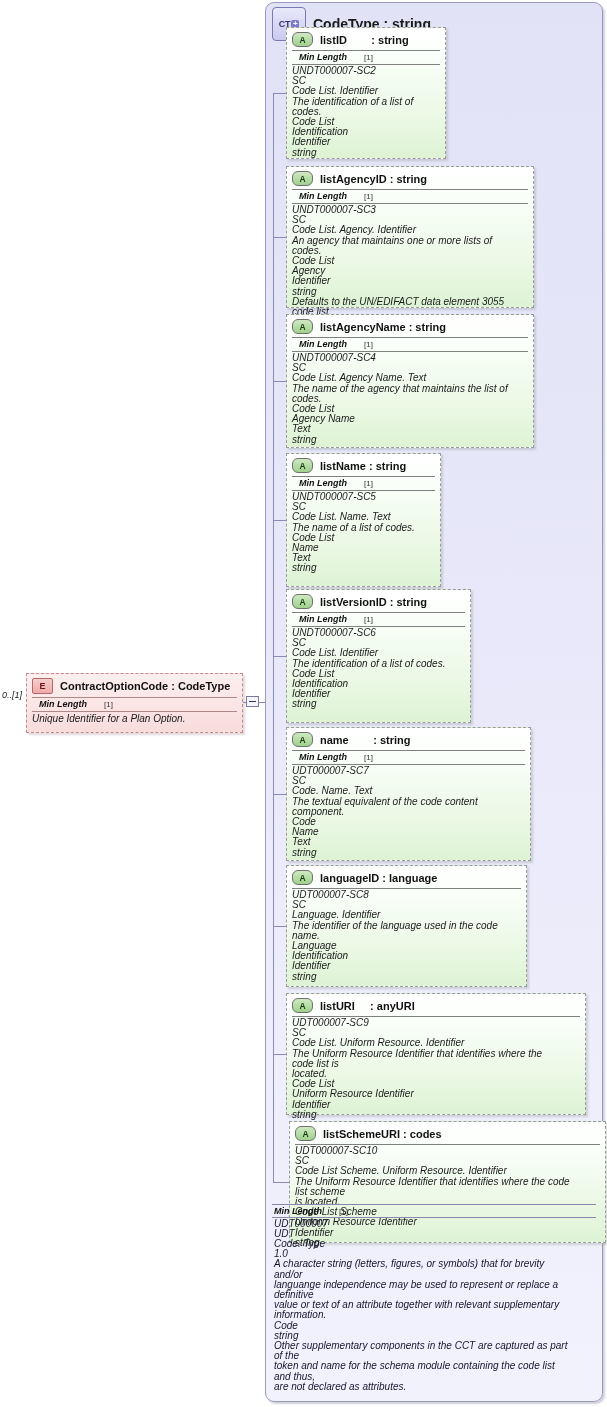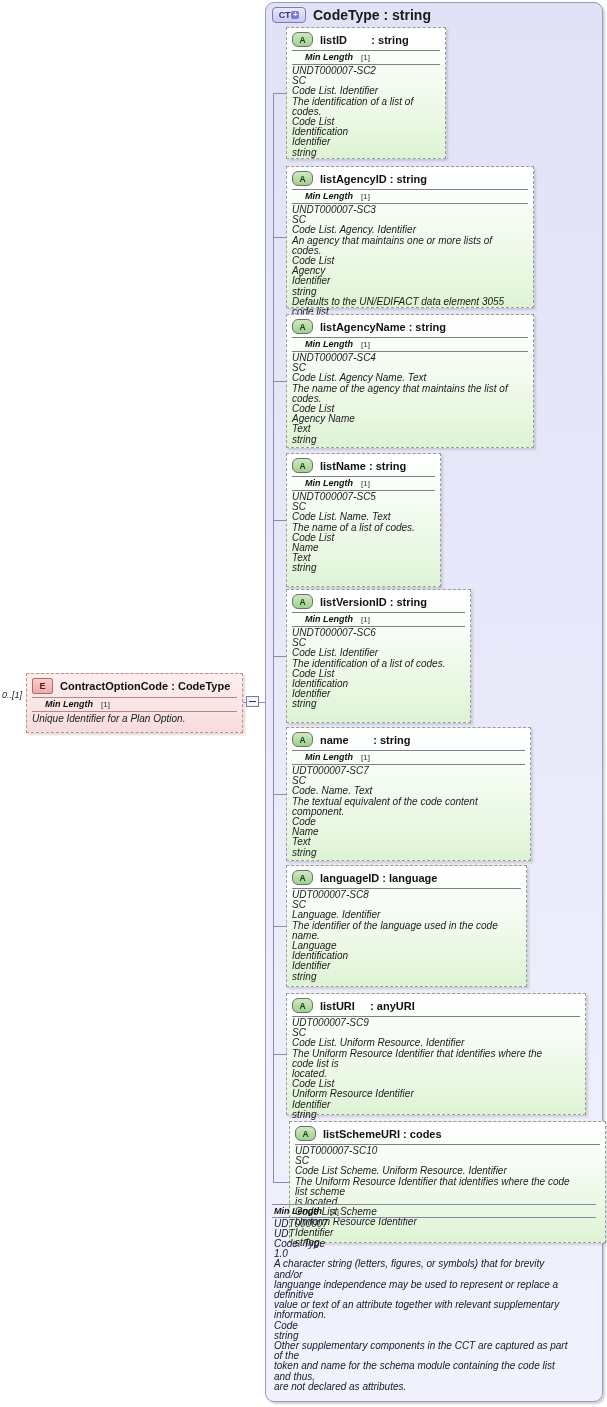--- a/index.html
+++ b/index.html
@@ -20,21 +20,21 @@
     border-radius:9px;
     background:linear-gradient(to bottom,#e2e2f7 0%, #e8e8fa 45%, #f2f2fd 100%);
     box-shadow:2px 2px 2px rgba(120,120,150,.35);
   }
   #ct-header{
     position:absolute; left:6px; top:4px;
     display:flex; align-items:center; gap:7px;
   }
   .ct-badge{
     display:inline-flex; align-items:center; justify-content:center;
-    height:14px; min-width:28px; padding:0 2px;
+    height:14px; min-width:28px; padding:9px 2px;
     border:1px solid #7a7ab0; border-radius:4px;
     background:linear-gradient(to bottom,#e9e9fb,#c9c9ee);
     font-size:9px; font-weight:bold; color:#33336b;
     letter-spacing:-.2px;
     font-family:"Liberation Sans", sans-serif;
   }
   .ct-badge .plus{
     display:inline-block;width:8px;height:8px;margin-left:1px;
     border-radius:2px;background:#7a7ad0;color:#fff;
     font-size:8px;line-height:8px;text-align:center;font-weight:bold;
@@ -67,22 +67,22 @@
     display:inline-flex;align-items:center;justify-content:center;
     width:19px;height:13px;margin-right:7px;
     border:1px solid #6f6f6f;border-radius:6px 6px 6px 6px;
     background:linear-gradient(to bottom,#cfe9c2,#9fd18c);
     font-size:8.5px;font-weight:bold;color:#1c3b14;
     font-family:"Liberation Sans", sans-serif;
   }
   .rule{height:1px;background:#808080;margin:1px 5px 0 5px;}
   .facet{
     display:flex;align-items:baseline;
-    padding:1px 5px 1px 18px;
-    font-size:9px;font-style:italic;color:#111;
+    padding:1px 5px 1px 12px;
+    font-size:9px;font-style:italic;color:#111;gap:9px;
   }
   .facet .fname{font-weight:bold;}
   .facet .fval{margin-left:8px;font-style:normal;font-size:8px;color:#333;}
   .docs{
     padding:1px 23px 3px 5px;
     font-size:10px;line-height:10.2px;
     font-style:italic;color:#1a1a1a;
     white-space:pre-wrap;
   }
 

